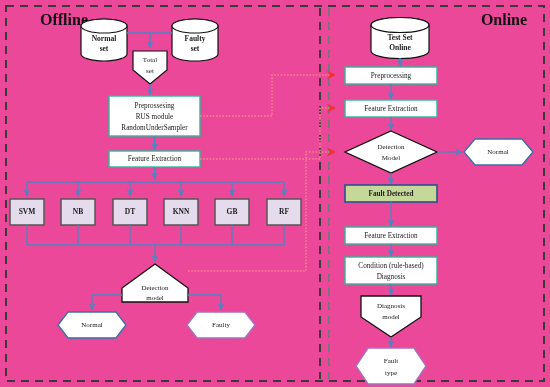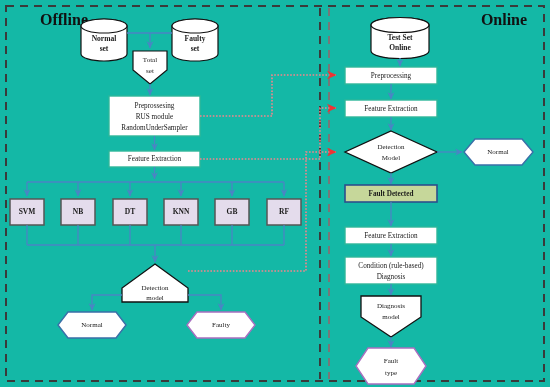--- a/index.html
+++ b/index.html
@@ -1,16 +1,16 @@
 <!DOCTYPE html>
 <html><head>
 <meta charset="utf-8">
 <style>
   html,body{margin:0;padding:0;background:#ffffff;}
-  #stage{position:relative;width:550px;height:387px;background:#14b8a6;
+  #stage{position:relative;width:550px;height:387px;background:#ec4899;
          font-family:"Liberation Serif", serif;overflow:hidden;}
   svg{display:block;}
   .lbl{font-family:"Liberation Serif", serif;fill:#1a1a1a;text-anchor:middle;dominant-baseline:middle;}
   .t-title{font-size:16px;font-weight:bold;fill:#111;}
   .t-db{font-size:7.5px;font-weight:bold;}
   .t-node{font-size:7.2px;}
   .t-clf{font-size:7.5px;font-weight:bold;}
   .t-small{font-size:7px;}
 </style>
 </head>

